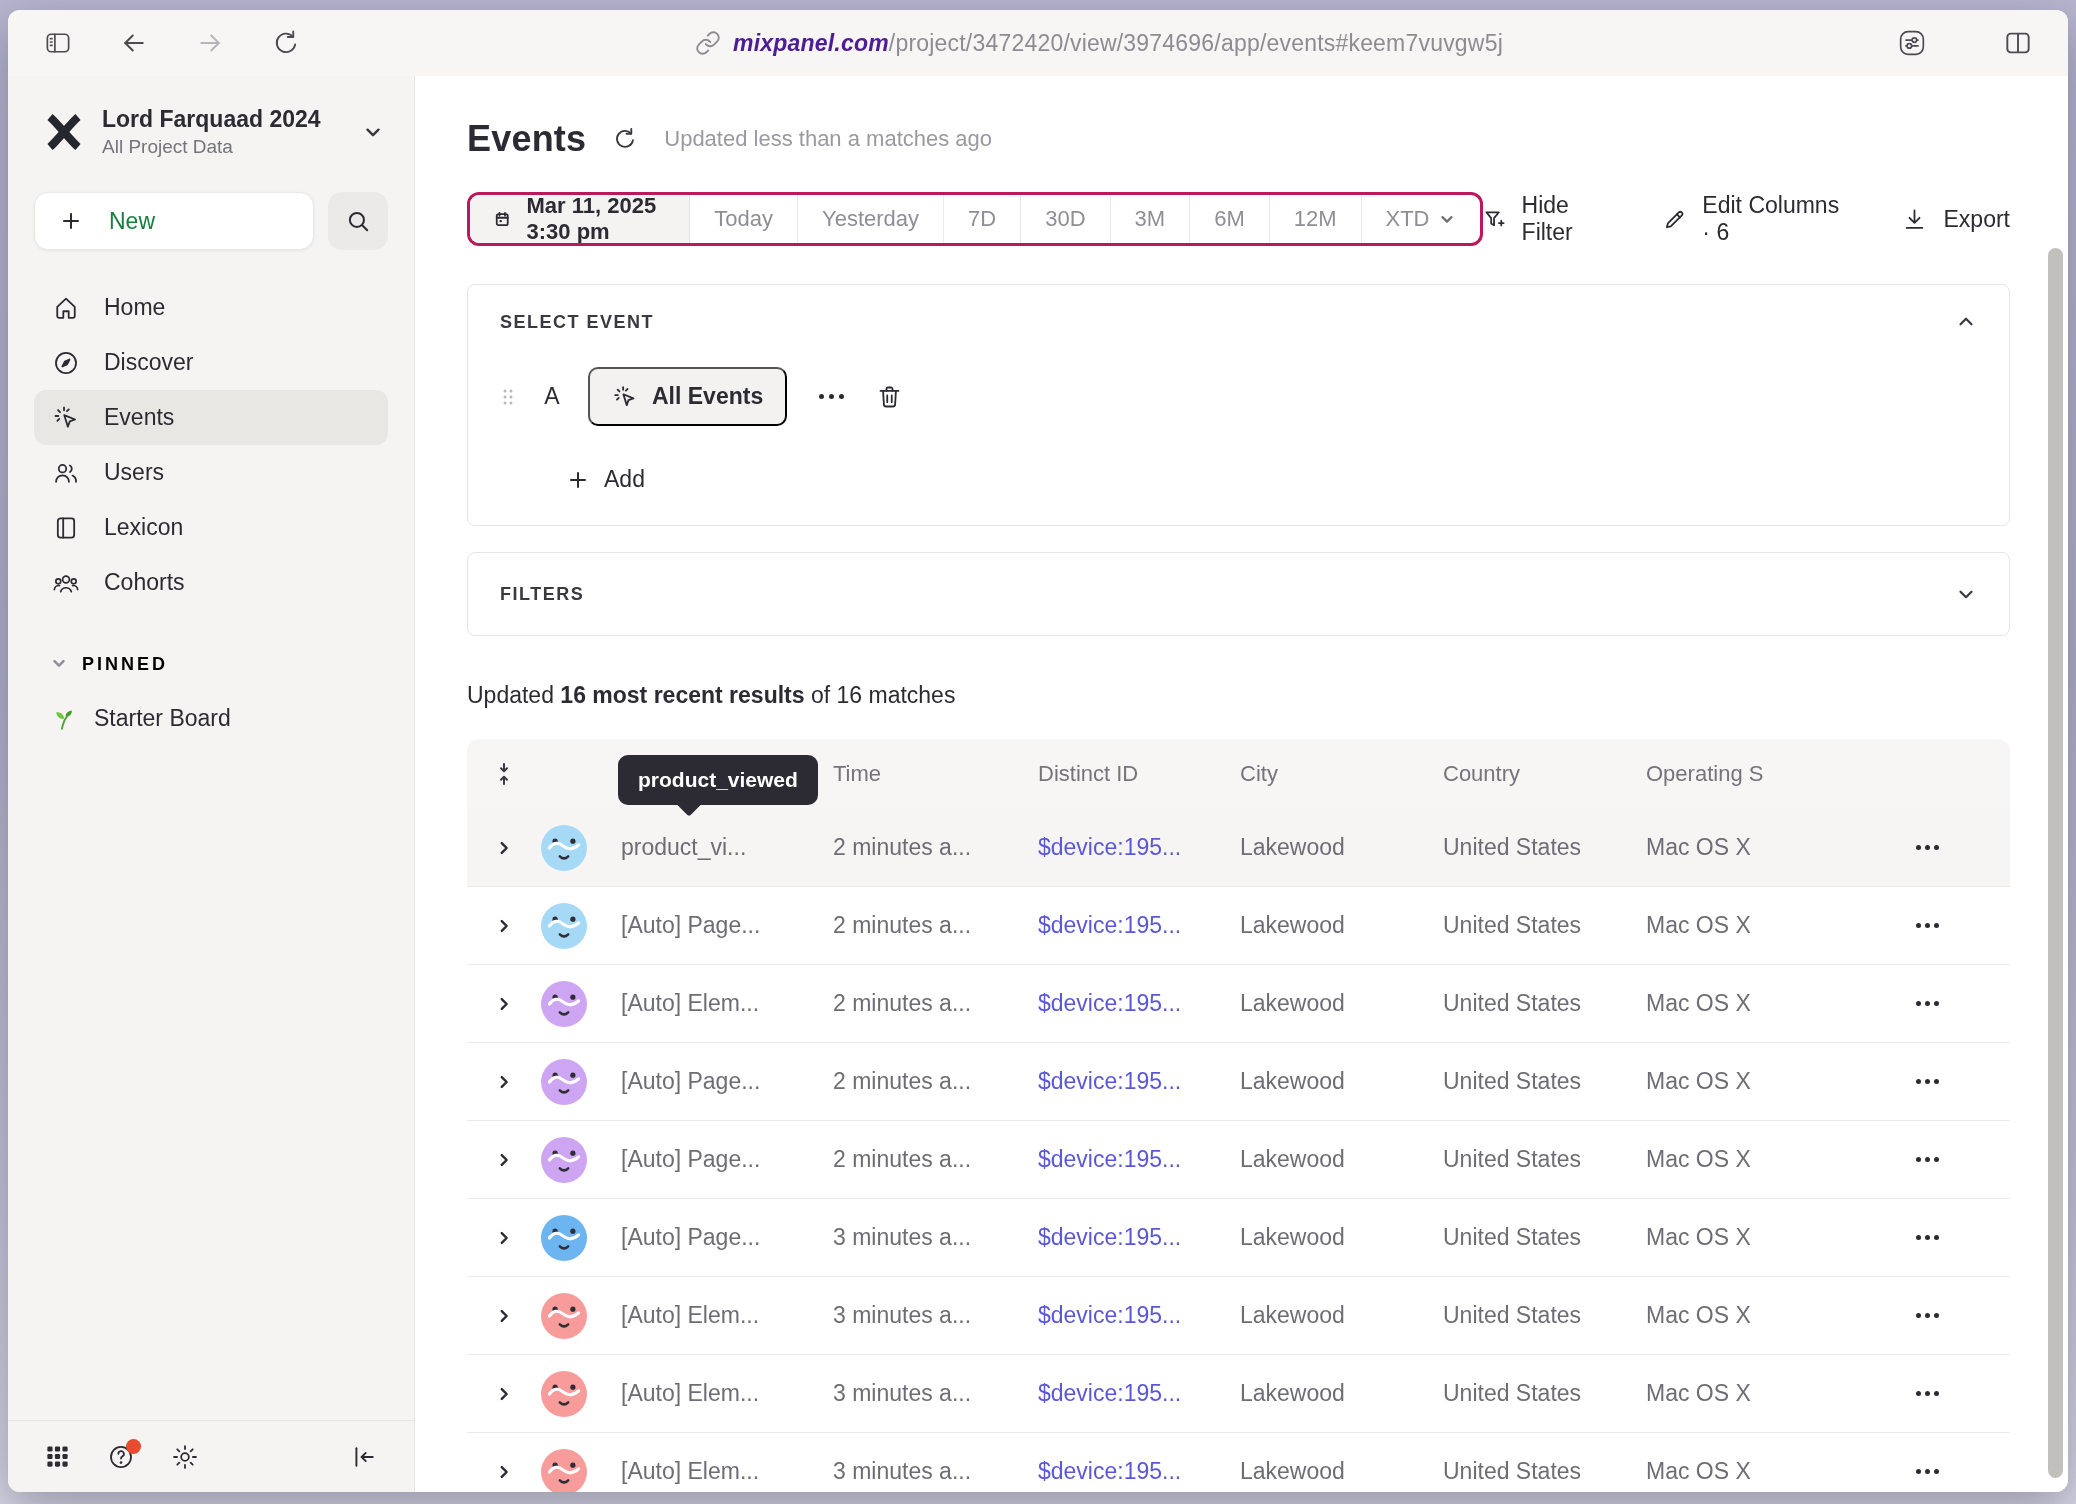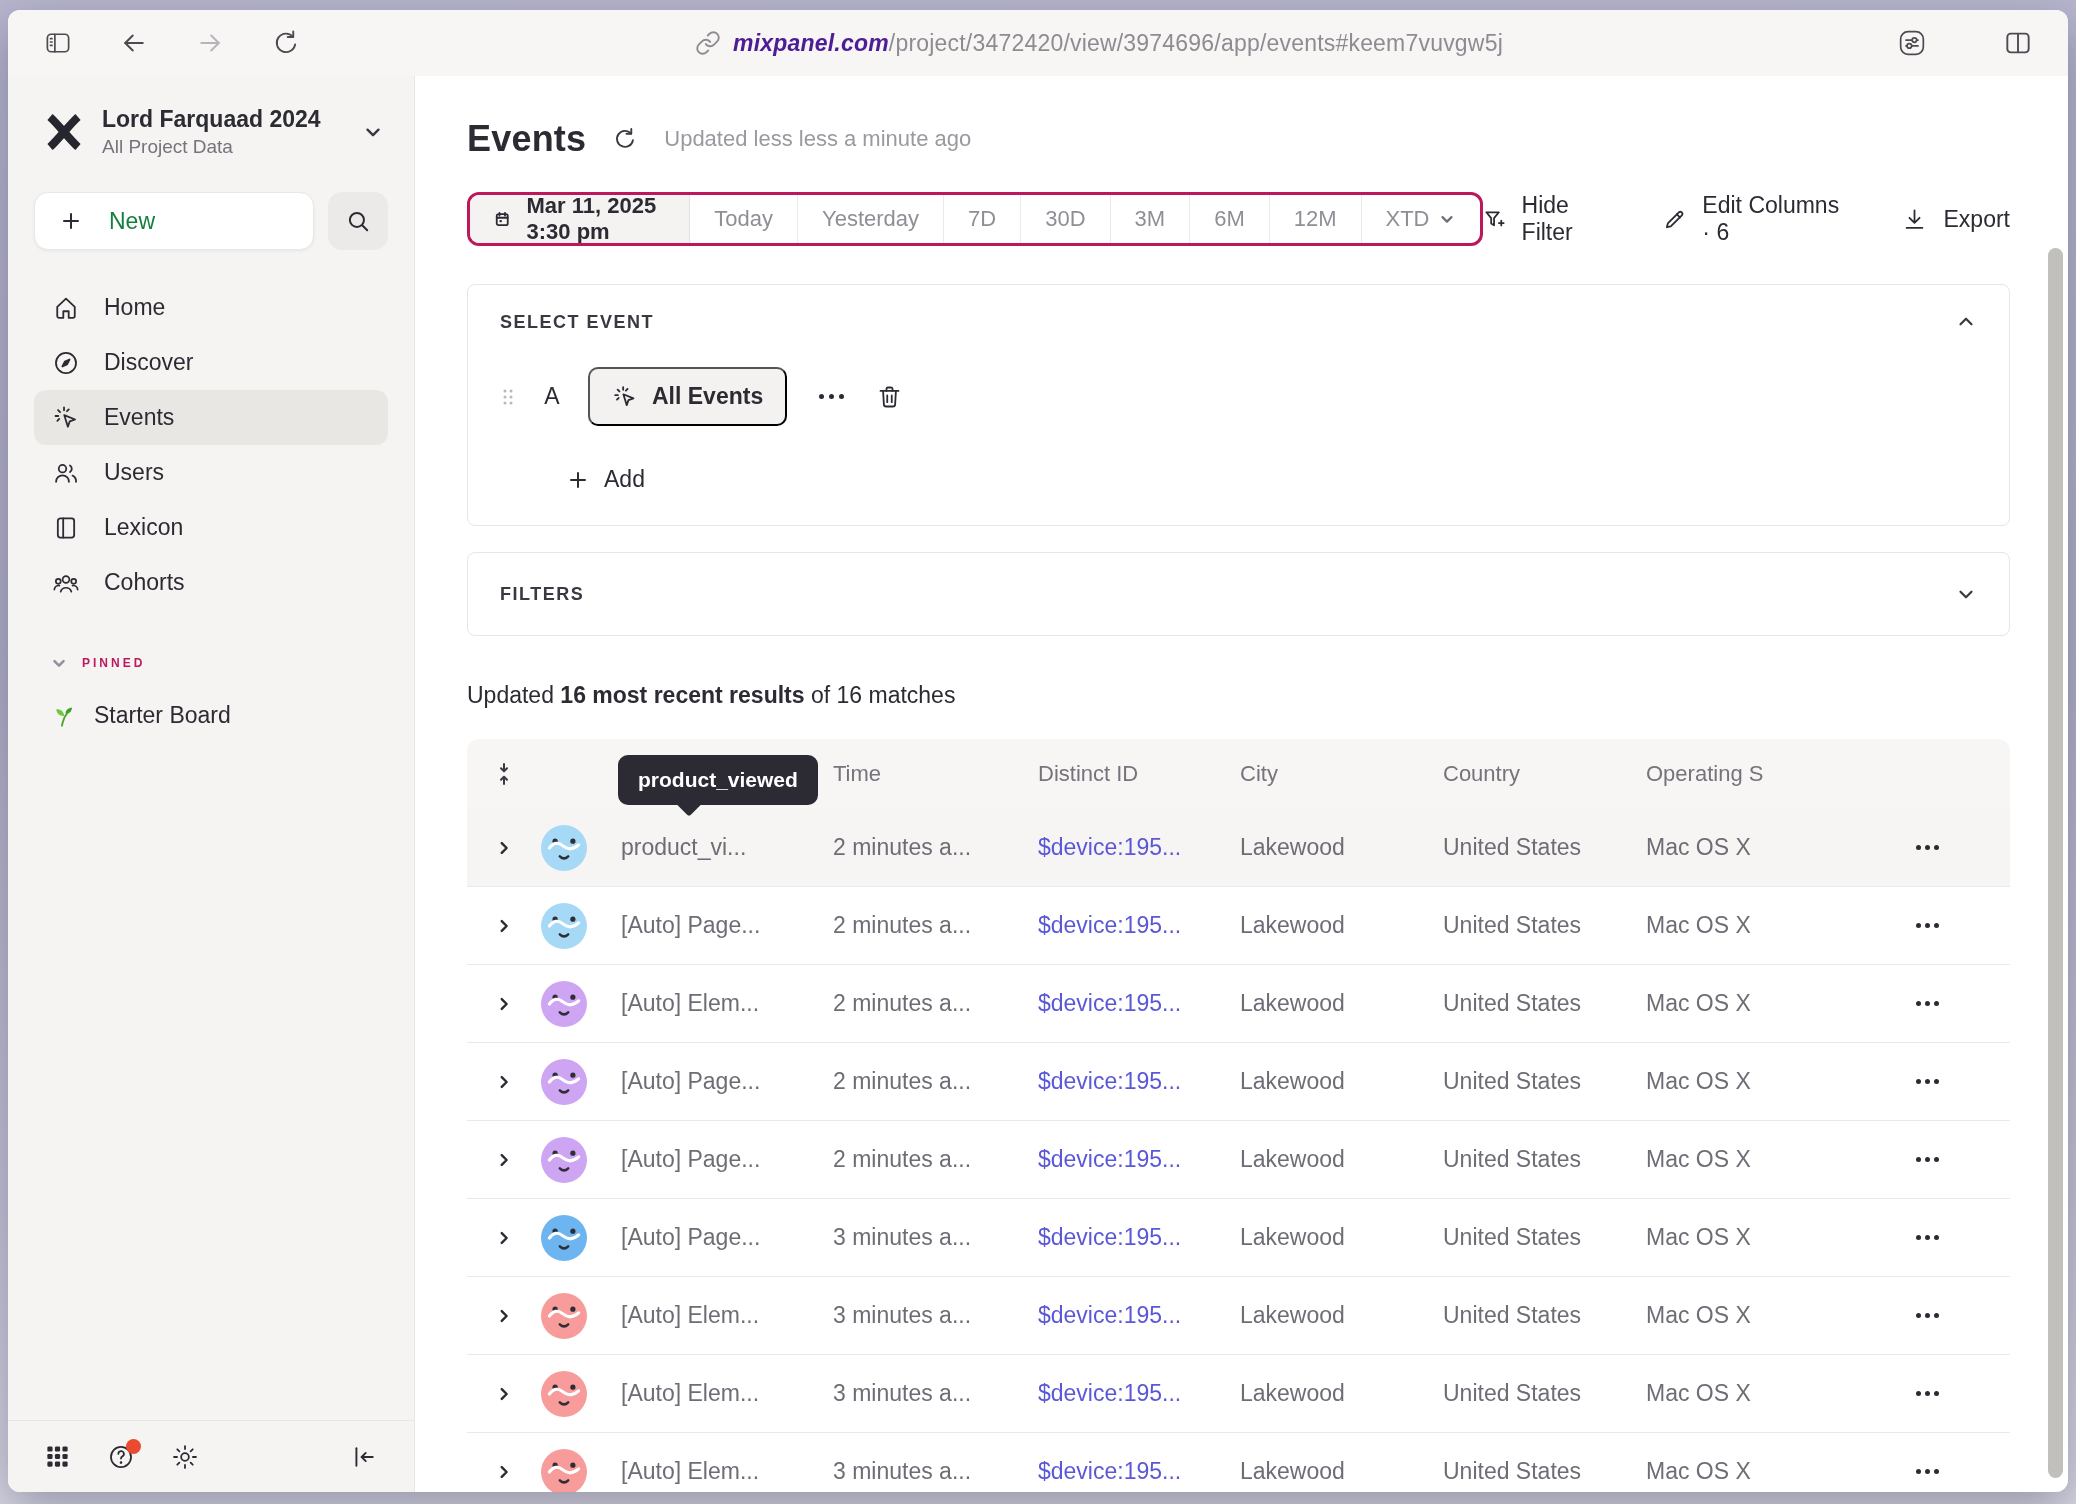--- a/index.html
+++ b/index.html
@@ -43,22 +43,22 @@
     padding:0 24px; font-size:23px; color:#15803d; cursor:pointer; }
   .btn-search { width:60px; height:58px; border:none; border-radius:14px; background:#eceae8;
     display:flex; align-items:center; justify-content:center; color:#2c2b33; cursor:pointer; }
 
   .nav { margin-top:30px; padding:0 26px; }
   .nav-item { display:flex; align-items:center; gap:24px; height:55px; padding:0 18px;
     border-radius:12px; font-size:23px; color:#2c2b33; cursor:pointer; }
   .nav-item .ic { color:#2c2b33; flex:none; }
   .nav-item.active { background:#e8e7e4; }
 
-  .pinned-hd { display:flex; align-items:center; gap:14px; margin:44px 0 0 42px;
-    font-size:12px; font-weight:700; letter-spacing:3px; color:#be185d; cursor:pointer; }
+  .pinned-hd { display:flex; gap:14px; margin:44px 0 0 42px;
+    font-size:18px; font-weight:700; letter-spacing:3px; color:#000000; cursor:pointer; }
   .pinned-item { display:flex; align-items:center; gap:18px; margin:30px 0 0 42px;
     font-size:23px; color:#2c2b33; cursor:pointer; }
 
   .side-spacer { flex:1; }
   .side-foot { height:72px; border-top:1px solid #e7e6e4; display:flex; align-items:center;
     padding:0 36px; gap:36px; color:#2c2b33; }
   .foot-ic { position:relative; cursor:pointer; display:flex; }
   .foot-spacer { flex:1; }
   .reddot { position:absolute; top:-4px; right:-6px; width:15px; height:15px; border-radius:50%; background:#ea4a2e; }
 
@@ -332,21 +332,21 @@
 
       <main class="main">
         <div class="titlerow">
           <h1 class="page-title">Events</h1>
           <span class="refresh">
             <svg class="ic" width="26" height="26" viewBox="0 0 24 24" fill="none" stroke="currentColor" stroke-width="1.9" stroke-linecap="round">
               <path d="M19.3 13.2A7.4 7.4 0 1 1 17.6 7"></path>
                 <path d="M17.8 2.8v4.4h-4.4" stroke-linejoin="round"></path>
             </svg>
           </span>
-          <span class="updated">Updated less less a minute ago</span>
+          <span class="updated">Updated less than a matches ago</span>
         </div>
 
         <div class="ctrlrow">
           <div class="seg">
             <div class="seg-date">
               <svg class="ic" width="26" height="26" viewBox="0 0 24 24" fill="none" stroke="#2c2b33" stroke-width="1.8" stroke-linecap="round">
                 <rect x="4" y="5" width="16" height="16" rx="2.6"></rect>
                   <path d="M8 3v4M16 3v4M4 10.2h16"></path>
                 <rect x="8" y="13.4" width="3.4" height="3.4" rx="1" fill="#2c2b33" stroke="none"></rect>
               </svg>

